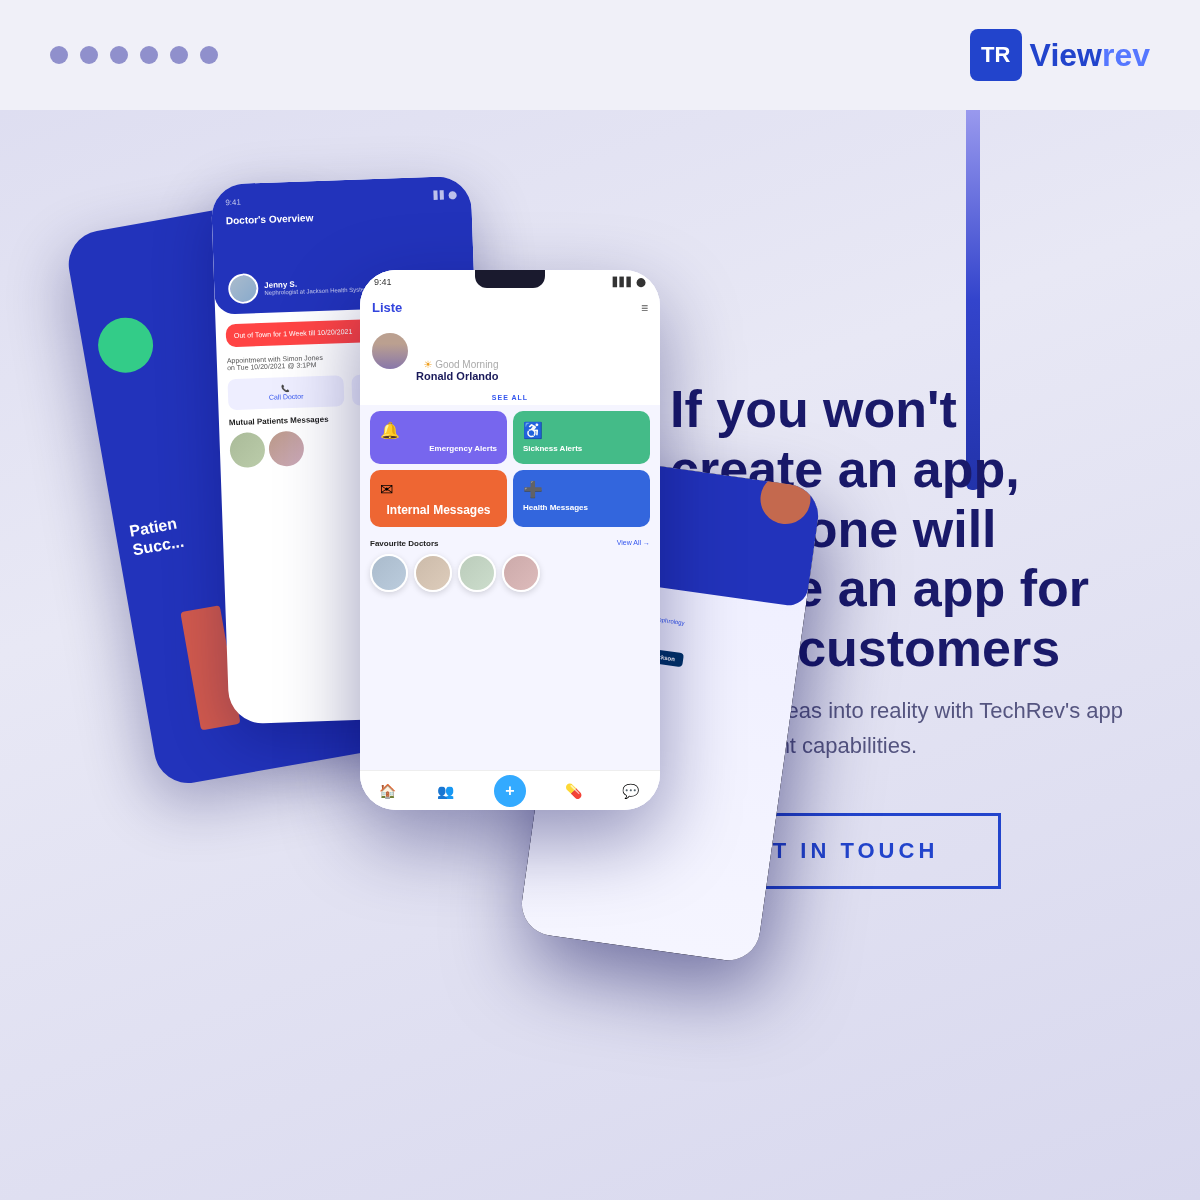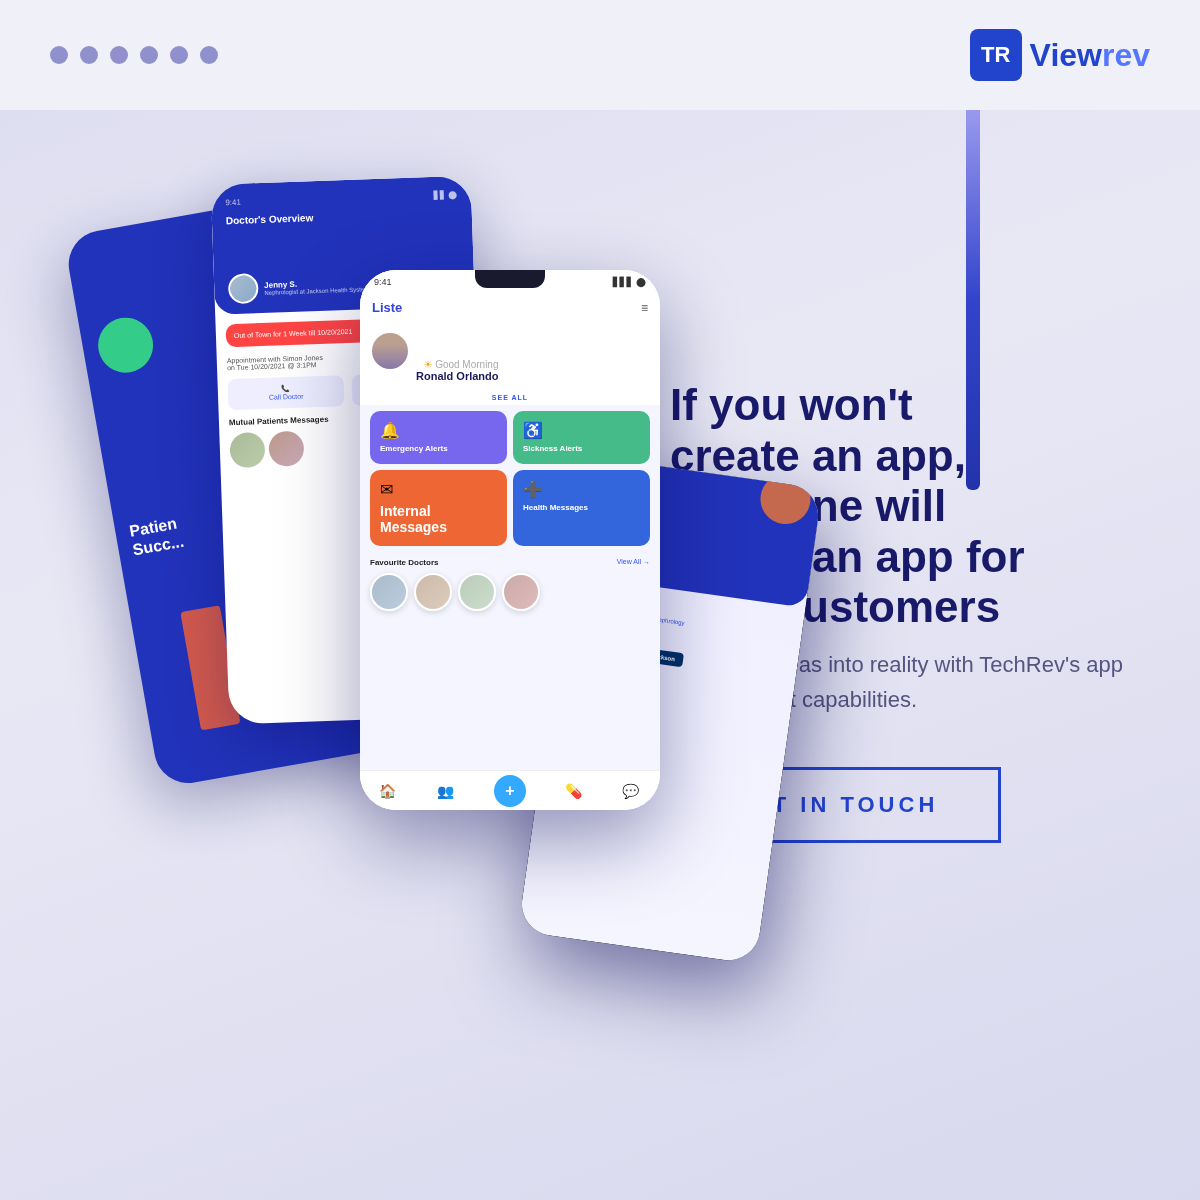--- a/index.html
+++ b/index.html
@@ -84,21 +84,21 @@
 
     
     .right-content {
       position: absolute;
       right: 50px;
       top: 380px;
       width: 480px;
     }
 
     .headline {
-      font-size: 44px;
+      font-size: 52px;
       font-weight: 800;
       color: #1a1a6a;
       line-height: 1.15;
       margin-bottom: 14px;
     }
 
     .subtext {
       font-size: 22px;
       color: #555580;
       line-height: 1.6;
@@ -282,31 +282,31 @@
 
 
       </div>
 
       <div style="text-align:center; font-size:7px; color:#3355ee; padding:4px; font-weight:600; letter-spacing:1px; background:white;">SEE ALL</div>
 
       <div style="display:grid; grid-template-columns:1fr 1fr; gap:6px; padding:6px 10px; background:#f5f5ff;">
 
         <div style="background:#7766ee; border-radius:10px; padding:10px; display:flex; flex-direction:column; gap:4px;">
           <span style="font-size:16px;">🔔</span>
-          <span style="font-size:8px; font-weight:700; color:white; line-height:1.2;">Emergency Alerts</span>
+          <span style="font-size:8px; font-weight:700; color:white; line-height:1.2;text-align:right;">Emergency Alerts</span>
         </div>
 
         <div style="background:#44bb88; border-radius:10px; padding:10px; display:flex; flex-direction:column; gap:4px;">
           <span style="font-size:16px;">♿</span>
           <span style="font-size:8px; font-weight:700; color:white; line-height:1.2;">Sickness Alerts</span>
         </div>
 
         <div style="background:#ee6633; border-radius:10px; padding:10px; display:flex; flex-direction:column; gap:4px;">
           <span style="font-size:16px;">✉</span>
-          <span style="font-size:14px; font-weight:700; color:white; line-height:1.2;">Internal Messages</span>
+          <span style="font-size:12px; font-weight:700; color:white; line-height:1.2;text-align:center;">Internal Messages</span>
         </div>
 
         <div style="background:#3366dd; border-radius:10px; padding:10px; display:flex; flex-direction:column; gap:4px;">
           <span style="font-size:16px;">➕</span>
           <span style="font-size:8px; font-weight:700; color:white; line-height:1.2;">Health Messages</span>
         </div>
       </div>
 
       <div style="padding:6px 10px; background:#f5f5ff;">
         <div style="display:flex; justify-content:space-between; align-items:flex-start; margin-bottom:6px;">

